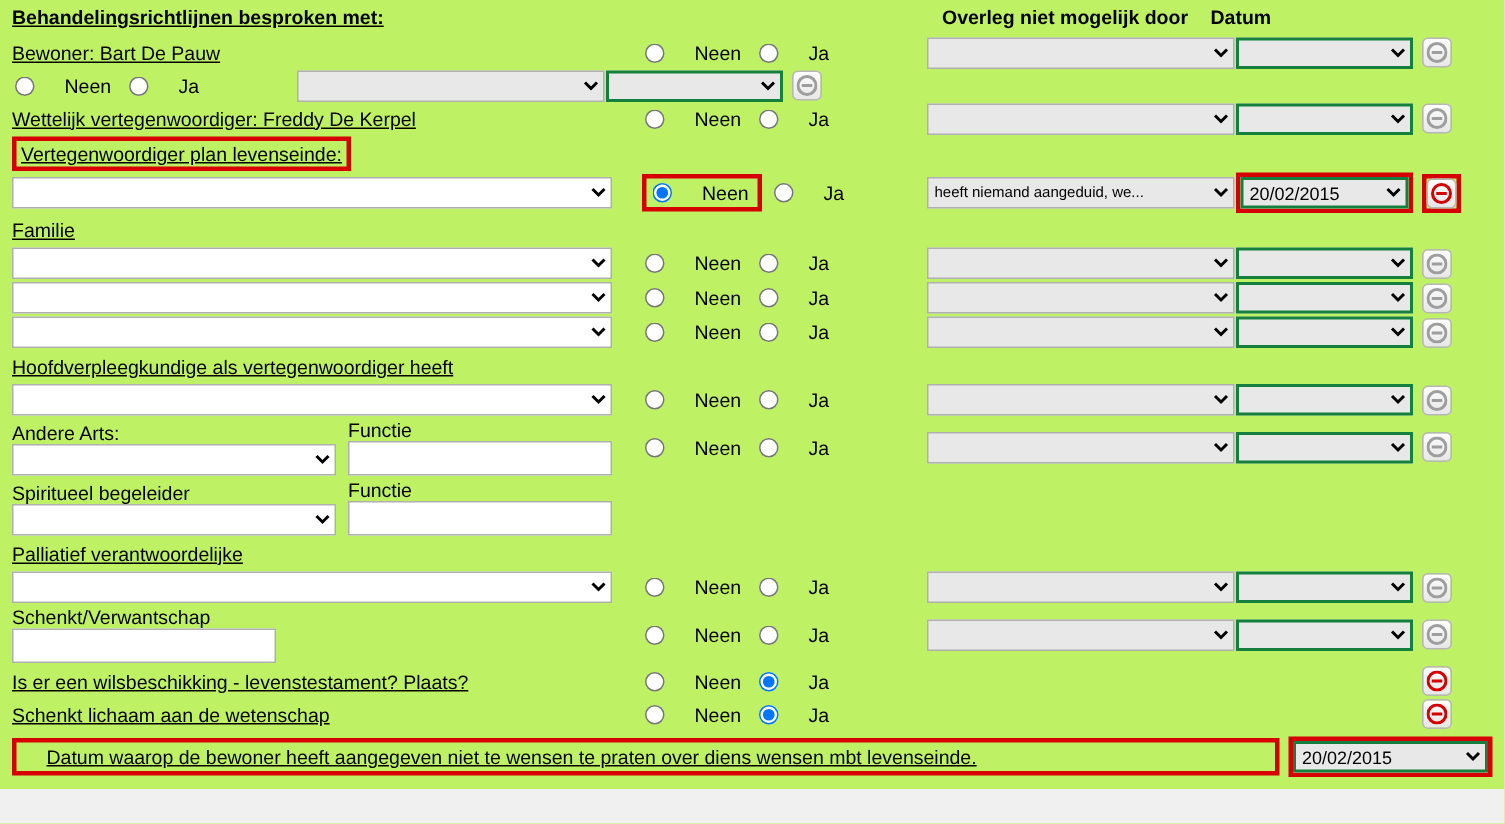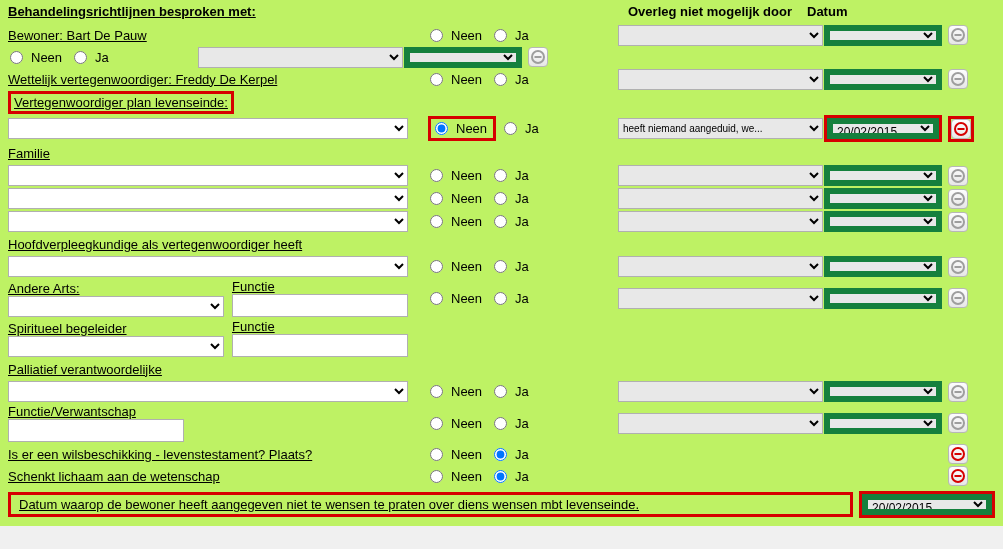--- a/index.html
+++ b/index.html
@@ -6,35 +6,35 @@
 body{width:1003px}
 a{color:#000;text-decoration:underline;cursor:pointer}
 .container{padding:4px 8px 8px;background:#bef264}
 .top-headers{position:relative;height:20px}
 .hdr-left{font-weight:700;text-decoration:underline;position:absolute;left:0;top:0}
 .hdr-mid{font-weight:700;position:absolute;left:620px;top:0}
 .hdr-right{font-weight:700;position:absolute;left:799px;top:0}
 .row{display:flex;align-items:center;min-height:22px;position:relative}
 .left-col{width:420px;padding:1px 0}
 .radio-col{width:190px;display:flex;align-items:center;gap:6px}
-.radio-wrap{display:inline-flex;align-items:center;gap:8px;padding:2px 4px 2px 2px}
+.radio-wrap{display:inline-flex;align-items:center;gap:20px;padding:2px 4px 2px 2px}
 .radio-wrap input{margin:0}
 .reason-col{width:200px}
 .date-col{width:120px;margin-left:6px}
 .btn-col{width:24px;margin-left:4px}
 select.drop{width:205px;height:21px;background:#e8e8e8;border:1px solid #b0b0b0;font-size:10px}
-select.date-drop{width:118px;height:21px;background:#e8e8e8;border:6px solid #15803d;font-size:12px}
+select.date-drop{width:118px;height:21px;background:#e8e8e8;border:2px solid #15803d;font-size:12px}
 select.wide{width:400px;height:21px;border:1px solid #b0b0b0;background:#fff;font-size:12px}
 select.mini{width:216px;height:21px;border:1px solid #b0b0b0;background:#fff;font-size:12px}
 input.tfield{width:170px;height:19px;border:1px solid #b0b0b0;background:#fff;font-size:12px}
 .icon-btn{width:20px;height:20px;border:1px solid #b7b7b7;border-radius:4px;background:linear-gradient(#fdfdfd,#e7e7e7);display:flex;align-items:center;justify-content:center;cursor:pointer;padding:0}
 .icon-btn svg{display:block}
 .hl{border:3px solid #d60000;display:inline-block;padding:0 2px}
 .hl-tight{border:3px solid #d60000;display:inline-flex;align-items:center;padding:0 2px}
-.flbl{text-decoration:underline}
+.flbl{}
 .sub{display:flex;gap:8px;align-items:flex-end}
 .sub .col{display:flex;flex-direction:column}
 </style>
 </head>
 <body>
 
 <div class="container">
 
   <div class="top-headers">
     <span class="hdr-left">Behandelingsrichtlijnen besproken met:</span>
@@ -324,21 +324,21 @@
             <circle cx="7" cy="7" r="6" fill="none" stroke="#9e9e9e" stroke-width="2"></circle>
             <line x1="3.5" y1="7" x2="10.5" y2="7" stroke="#9e9e9e" stroke-width="2"></line>
           </svg>
         </button>
       </div>
   </div>
 
   <div class="row">
     <div class="left-col sub">
       <div class="col">
-          <span class="flbl">Functie/Verwantschap</span>
+          <span class="flbl">Schenkt/Verwantschap</span>
           <input class="tfield" type="text" style="">
         </div>
     </div>
     <div class="radio-col">
       <label class="radio-wrap">
           <input type="radio" name="r10" style="">
           <span>Neen</span>
         </label>
       <label class="radio-wrap">
           <input type="radio" name="r10" style="">
@@ -399,21 +399,21 @@
         <button class="icon-btn">
           <svg width="14" height="14">
             <circle cx="7" cy="7" r="6" fill="none" stroke="#d60000" stroke-width="2"></circle>
             <line x1="3.5" y1="7" x2="10.5" y2="7" stroke="#d60000" stroke-width="2"></line>
           </svg>
         </button>
       </div>
   </div>
 
   <div class="row" style="margin-top:4px">
-    <span class="hl" style="padding:2px 8px;width:895px">
+    <span class="hl" style="padding:2px 20px;width:895px">
       <a>Datum waarop de bewoner heeft aangegeven niet te wensen te praten over diens wensen mbt levenseinde.</a>
     </span>
     <span class="hl-tight" style="margin-left:6px;padding:0">
       <select class="date-drop" style="width:130px"><option>20/02/2015</option></select>
     </span>
   </div>
 
 </div>
 
 </body></html>

